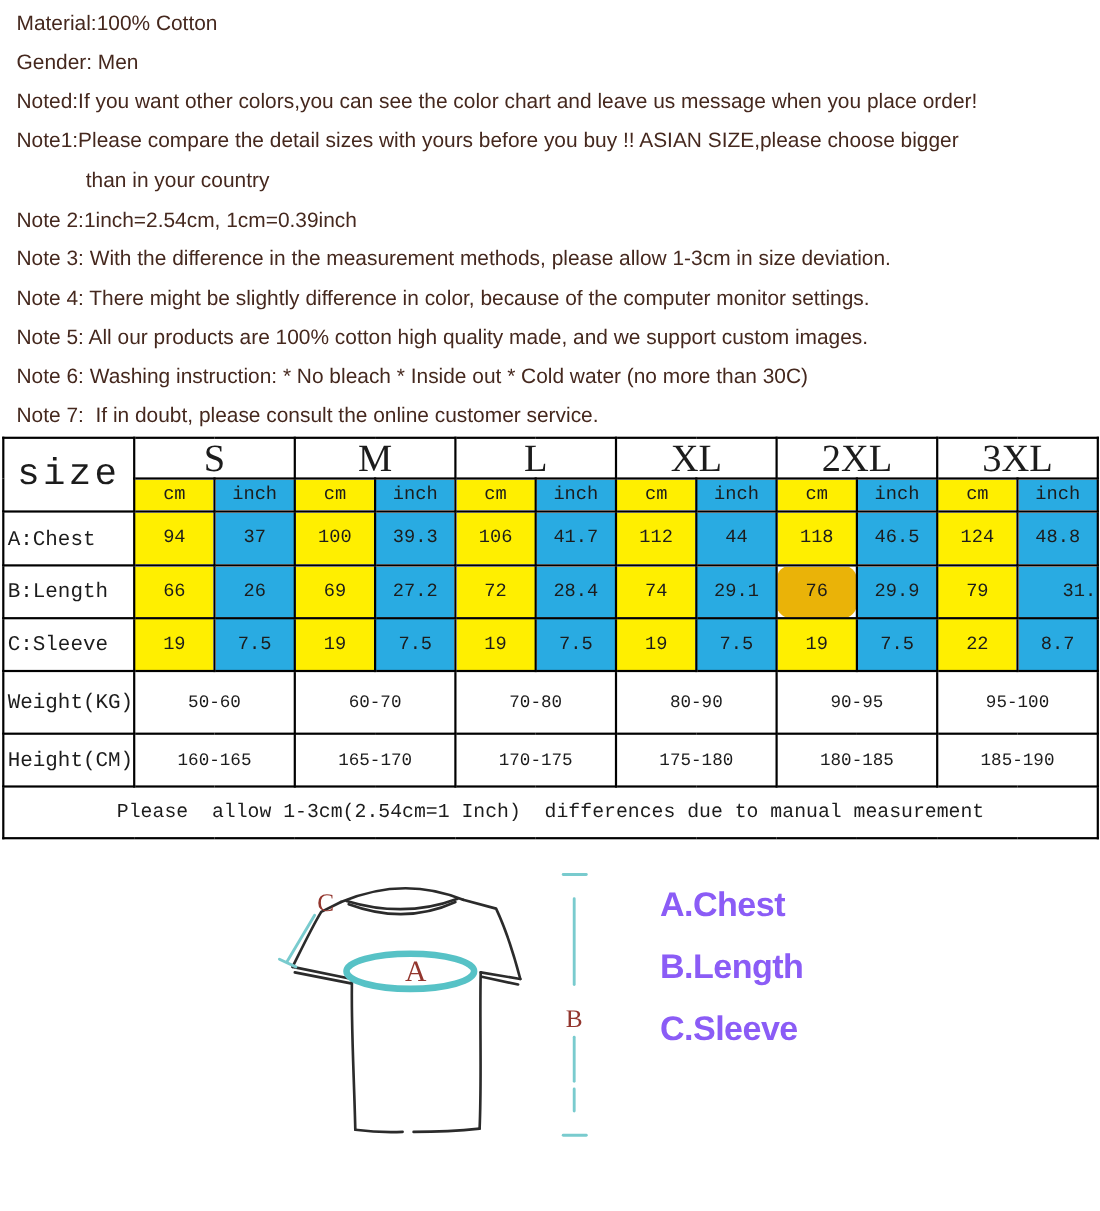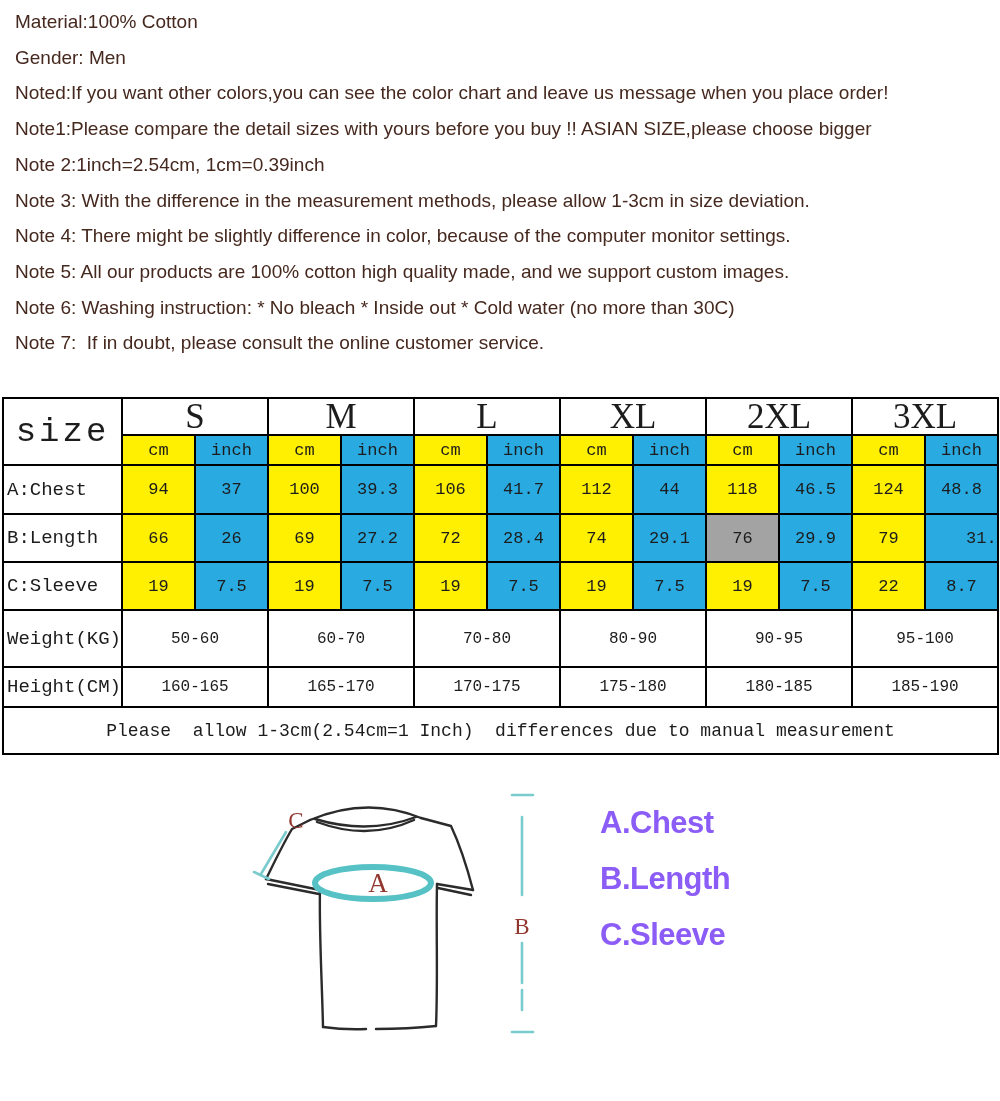--- a/index.html
+++ b/index.html
@@ -35,21 +35,21 @@
     color:#1c1c1c;
     padding:0;
     overflow:hidden;
   }
   .size-table tr:nth-child(1){height:36px;}
   .size-table tr:nth-child(2){height:30px;}
   .size-table tr:nth-child(3){height:49px;}
   .size-table tr:nth-child(4){height:48px;}
   .size-table tr:nth-child(5){height:48px;}
   .size-table tr:nth-child(6){height:57px;}
-  .size-table tr:nth-child(7){height:40px;border-radius:24px;}
+  .size-table tr:nth-child(7){height:48px;border-radius:24px;}
   .size-table tr:nth-child(8){height:47px;}
   .size-table .corner{font-size:34px;letter-spacing:3px;}
   .size-table .size-name{
     font-family:"Liberation Serif","DejaVu Serif",serif;
     font-size:35px;line-height:35px;
   }
   .size-table .unit{font-size:17px;}
   .size-table .value{font-size:17px;}
   .size-table .row-label{text-align:left;padding-left:3px;font-size:19px;}
   .size-table .range-cell{font-size:16px;}
@@ -74,20 +74,21 @@
 </head>
 <body>
 
 <div class="page">
 
   <div class="notes">
     <div class="note-line">Material:100% Cotton</div>
     <div class="note-line">Gender: Men</div>
     <div class="note-line">Noted:If you want other colors,you can see the color chart and leave us message when you place order!</div>
     <div class="note-line">Note1:Please compare the detail sizes with yours before you buy !! ASIAN SIZE,please choose bigger</div>
+    <div class="note-line indent">than in your country</div>
     <div class="note-line">Note 2:1inch=2.54cm, 1cm=0.39inch</div>
     <div class="note-line">Note 3: With the difference in the measurement methods, please allow 1-3cm in size deviation.</div>
     <div class="note-line">Note 4: There might be slightly difference in color, because of the computer monitor settings.</div>
     <div class="note-line">Note 5: All our products are 100% cotton high quality made, and we support custom images.</div>
     <div class="note-line">Note 6: Washing instruction: * No bleach * Inside out * Cold water (no more than 30C)</div>
     <div class="note-line">Note 7:  If in doubt, please consult the online customer service.</div>
   </div>
 
   <table class="size-table" id="size-table">
     <colgroup>
@@ -136,21 +137,21 @@
         <tr>
           <td class="row-label">B:Length</td>
           <td class="value" style="background: rgb(255, 239, 0);">66</td>
           <td class="value" style="background: rgb(41, 171, 226);">26</td>
           <td class="value" style="background: rgb(255, 239, 0);">69</td>
           <td class="value" style="background: rgb(41, 171, 226);">27.2</td>
           <td class="value" style="background: rgb(255, 239, 0);">72</td>
           <td class="value" style="background: rgb(41, 171, 226);">28.4</td>
           <td class="value" style="background: rgb(255, 239, 0);">74</td>
           <td class="value" style="background: rgb(41, 171, 226);">29.1</td>
-          <td class="value" style="background: #a3a3a3;">76</td>
+          <td class="value" style="background: #eab308; border-radius: 13px;">76</td>
           <td class="value" style="background: rgb(41, 171, 226);">29.9</td>
           <td class="value" style="background: rgb(255, 239, 0); margin-top: 19px;">79</td>
           <td class="value" style="background: rgb(41, 171, 226); padding-left: 40px;">31.1</td>
         </tr>
         <tr>
           <td class="row-label">C:Sleeve</td>
           <td class="value" style="background: rgb(255, 239, 0);">19</td>
           <td class="value" style="background: rgb(41, 171, 226);">7.5</td>
           <td class="value" style="background: rgb(255, 239, 0);">19</td>
           <td class="value" style="background: rgb(41, 171, 226);">7.5</td>

